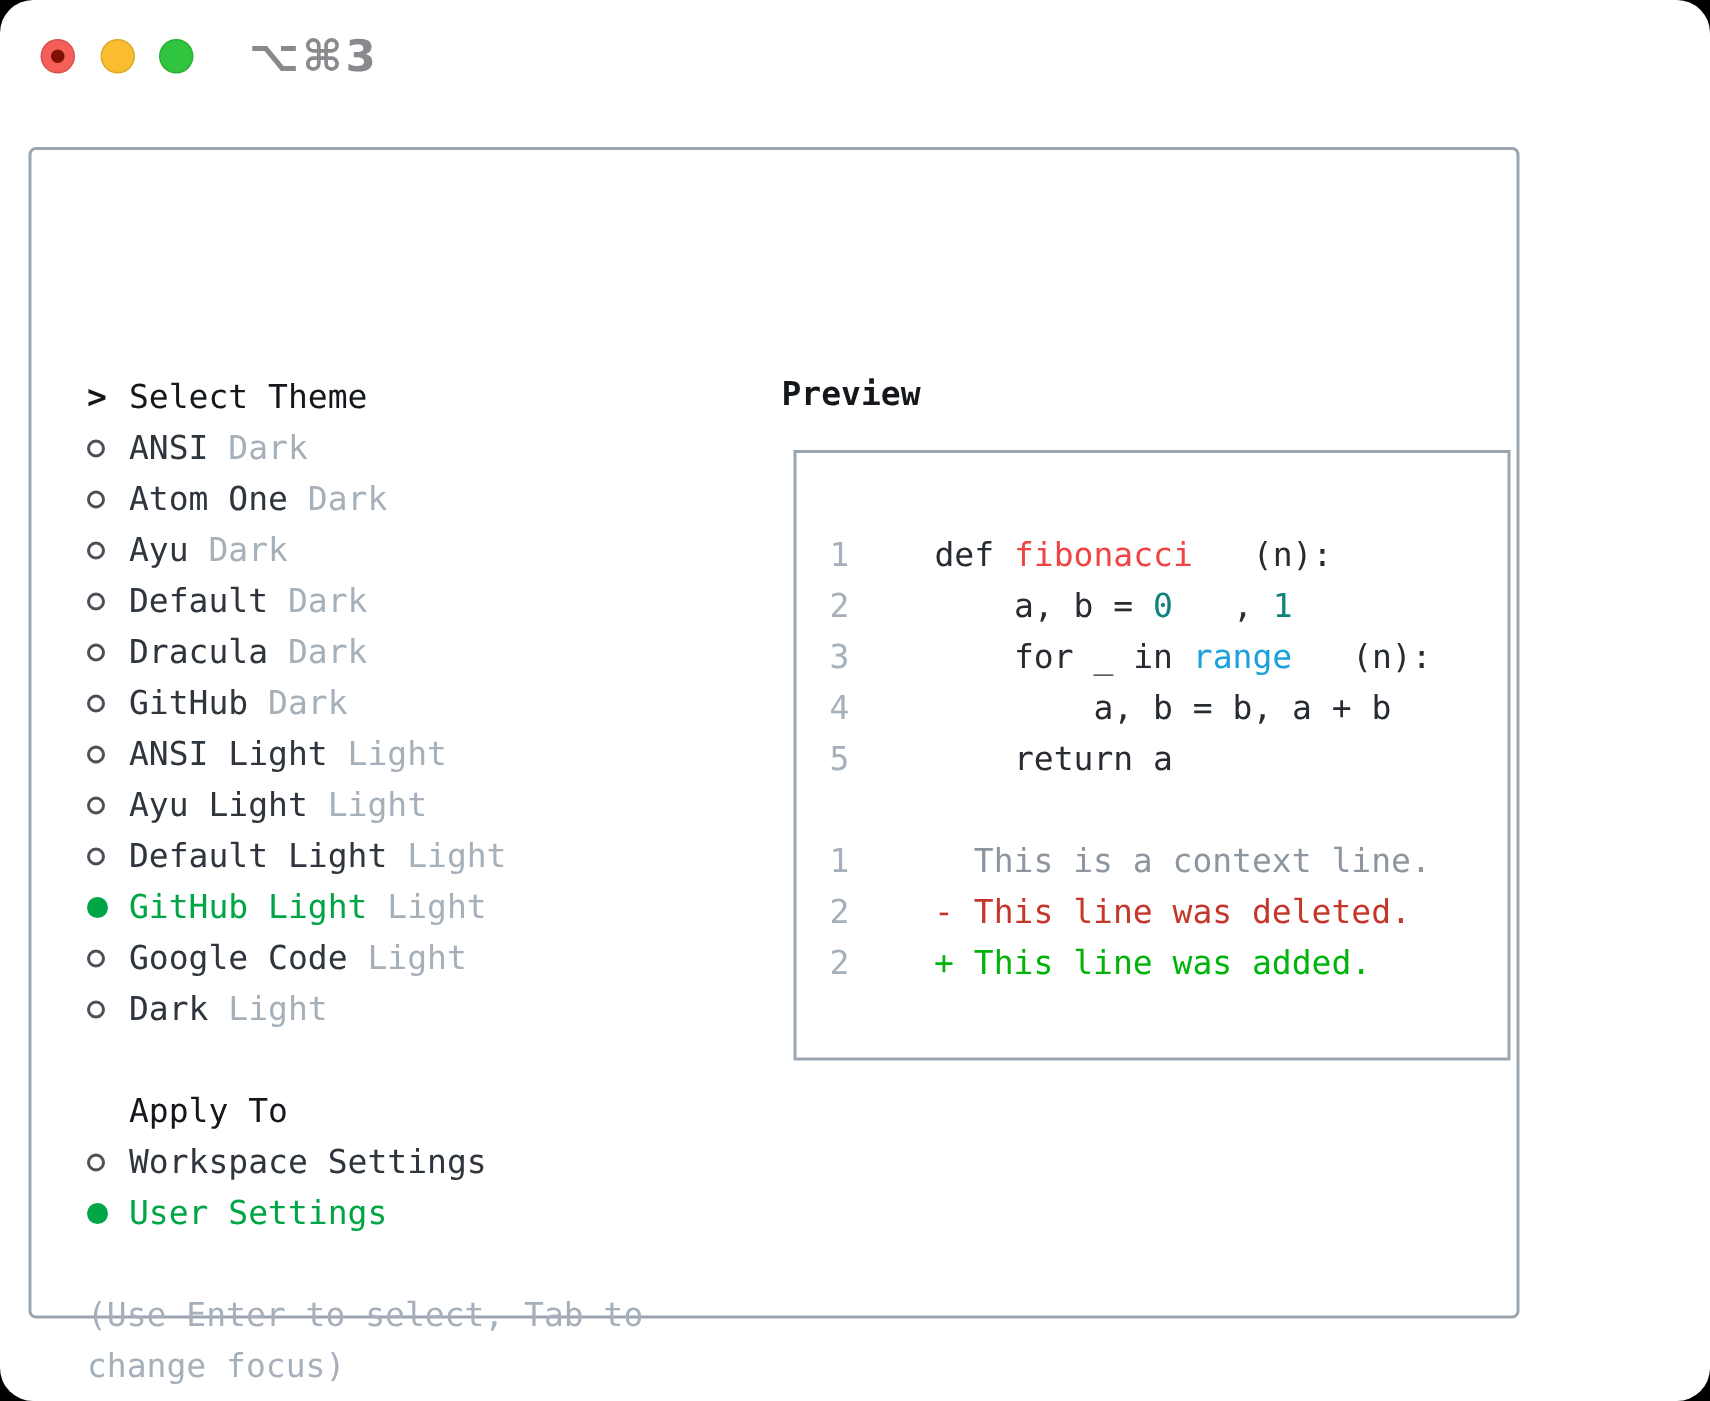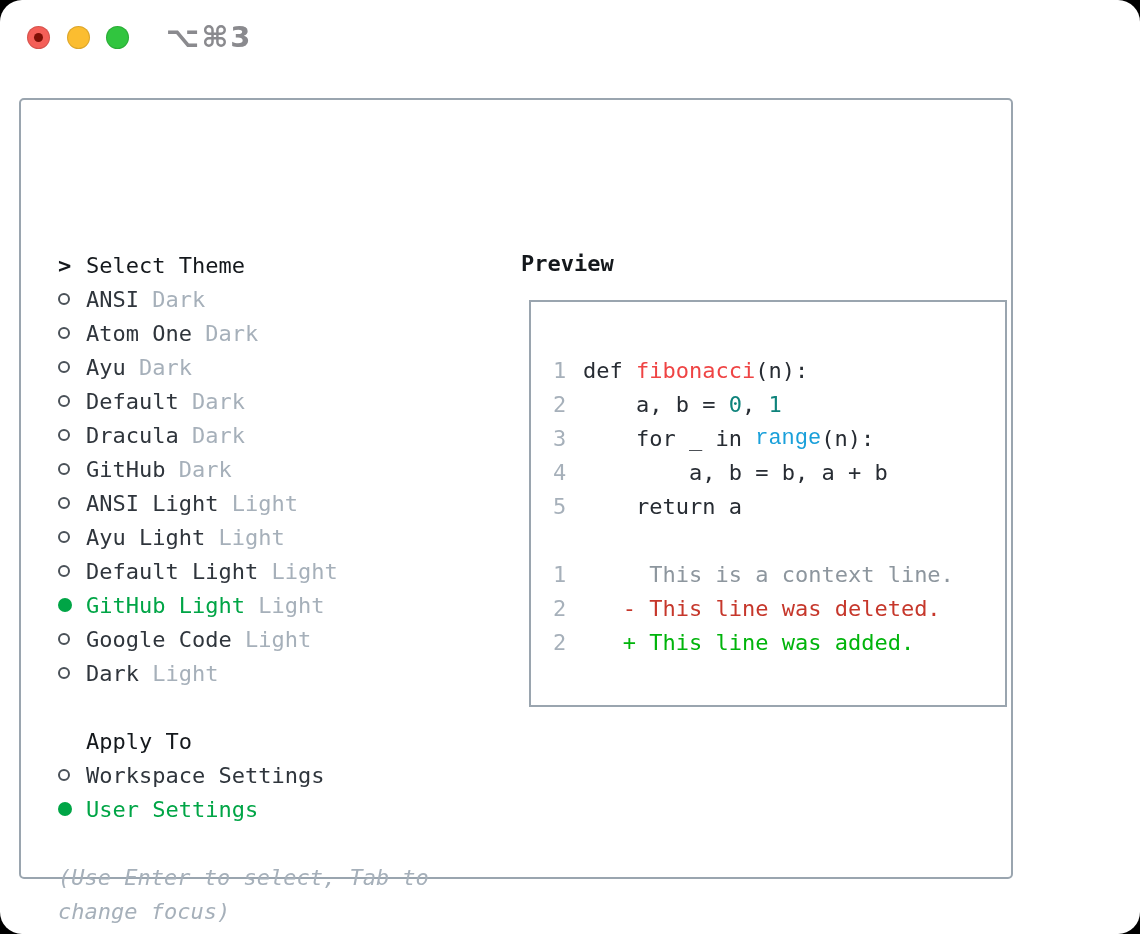--- a/index.html
+++ b/index.html
@@ -25,32 +25,32 @@
   .icon-slot{width:28px;flex:none;display:flex;align-items:center;}
   .caret{font-weight:bold;color:#14181c;}
   .hdr{font-weight:normal;color:#14181c;}
   .subhdr{color:#14181c;}
   .bullet{width:12px;height:12px;border-radius:50%;border:2px solid #4a5158;box-sizing:border-box;flex:none;}
   .bullet.sel{border:none;width:14px;height:14px;background:#00a546;}
   .name{color:#2f353c;}
   .name.sel{color:#00a546;}
   .variant{color:#a6b0ba;}
   .gap{margin-top:34px;text-align:right;}
-  .hint{margin-top:34px;color:#a6b0ba;font-style:italic;}
+  .hint{margin-top:34px;color:#a6b0ba;}
 
   
   .preview-label{position:absolute;left:500px;top:151px;font-size:22px;font-weight:bold;color:#14181c;}
   .preview-box{position:absolute;left:508px;top:200px;width:474px;height:403px;border:2px solid #9aa5af;background:#fff;}
   .code{position:absolute;left:22px;top:51px;font-size:22px;}
   .pl{height:34px;display:flex;align-items:center;white-space:pre;}
   .ln{width:30px;flex:none;color:#a6b0ba;}
-  .seg-plain{color:#272c33;}
+  .seg-plain{color:#272c33;margin-left:40px;}
   .seg-function{color:#ef4444;}
   .seg-number{color:#0e837b;}
-  .seg-builtin{color:#1aa0da;font-family:Liberation Mono, monospace;}
+  .seg-builtin{color:#1aa0da;}
   .seg-context{color:#8d969e;}
   .seg-deleted{color:#c6372b;}
   .seg-added{color:#00b40b;}
 </style>
 </head>
 <body>
 
 <div class="window">
   <div class="titlebar">
     <div class="tl tl-red"></div>

